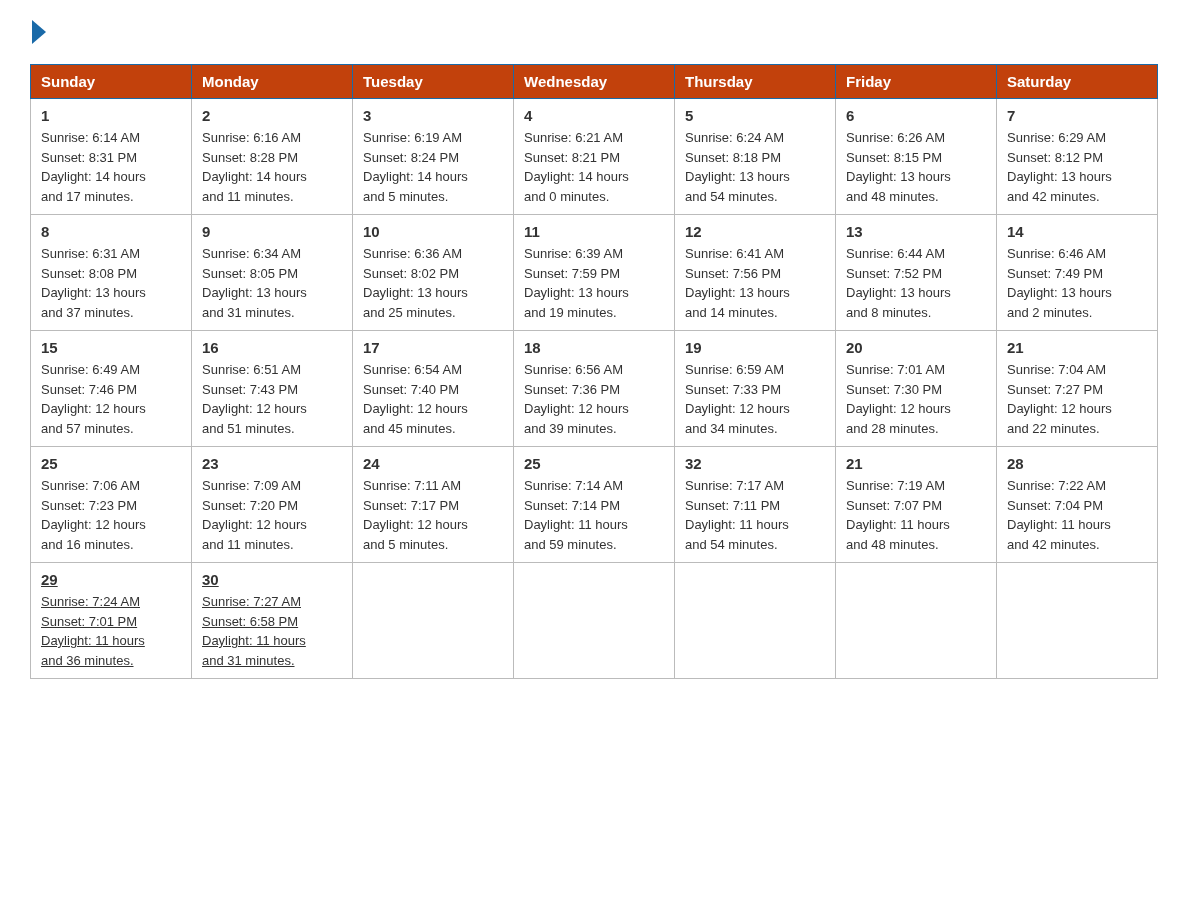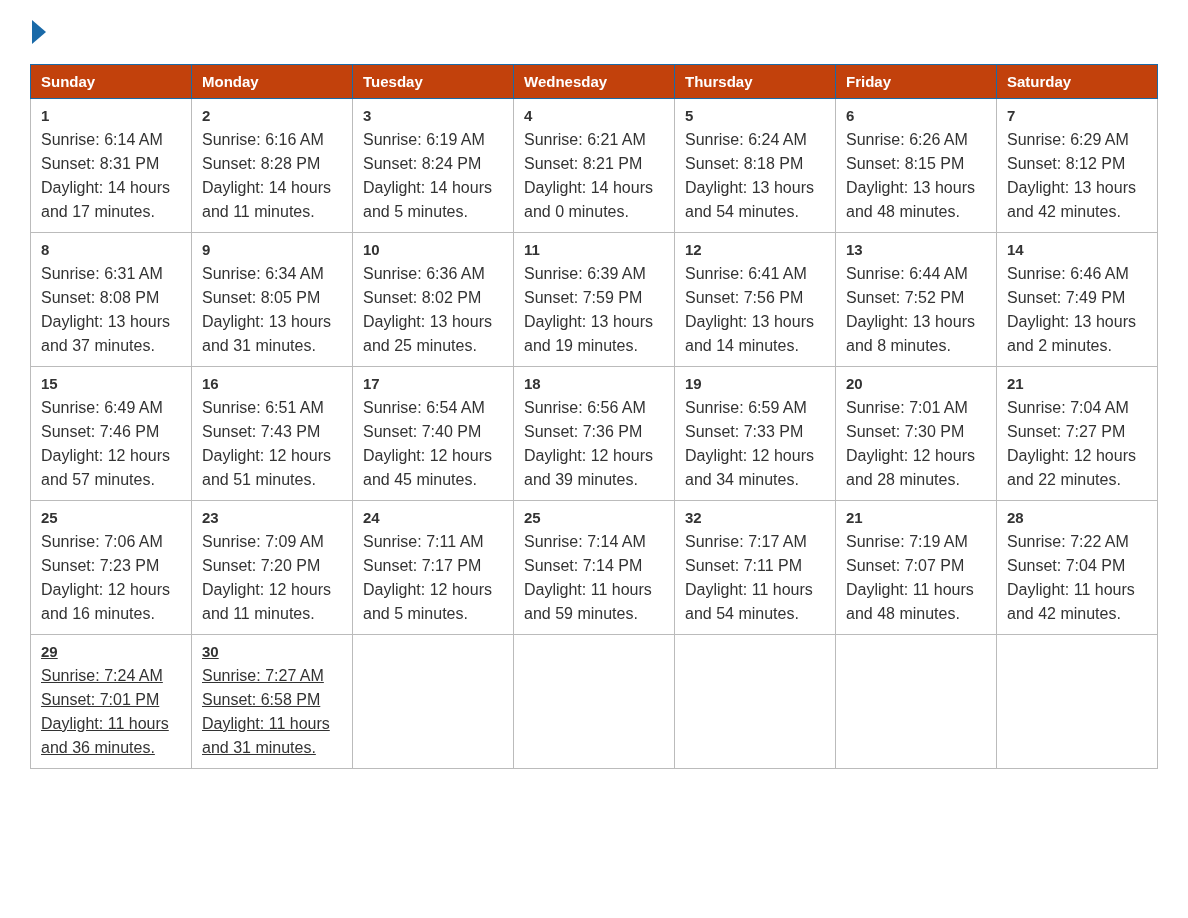--- a/index.html
+++ b/index.html
@@ -83,21 +83,21 @@
       height: 90px;
       text-decoration: underline;
     }
     .day-number {
       font-size: 15px;
       font-weight: bold;
       margin-bottom: 4px;
       display: block;
     }
     .day-info {
-      font-size: 16px;
+      font-size: 13px;
       line-height: 1.5;
       color: #333;
     }
     .empty-cell {
       background: #fff;
     }
   </style>
 </head>
 <body>
 

